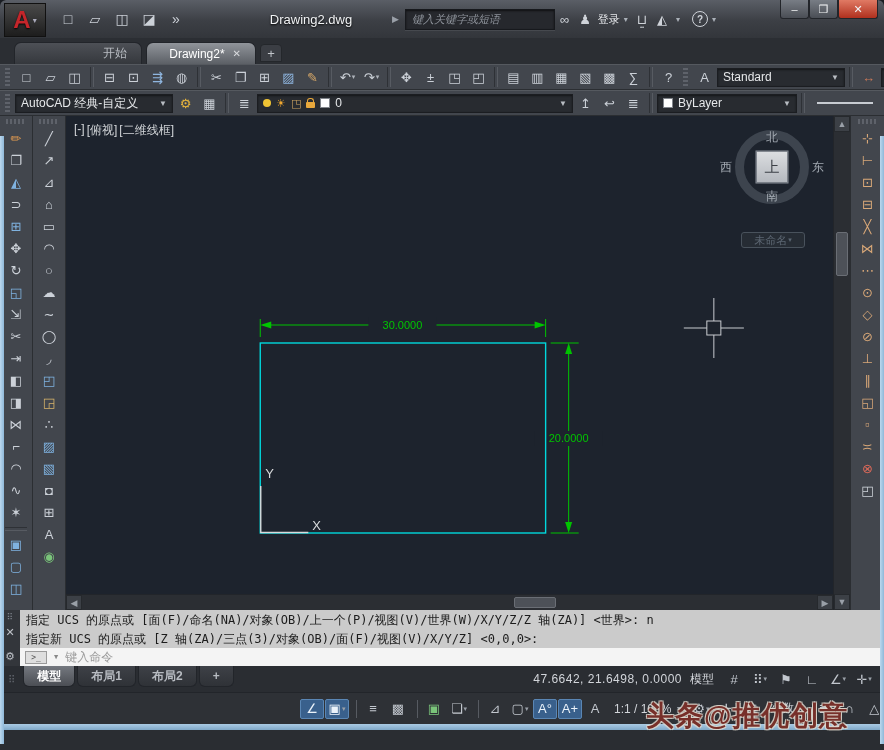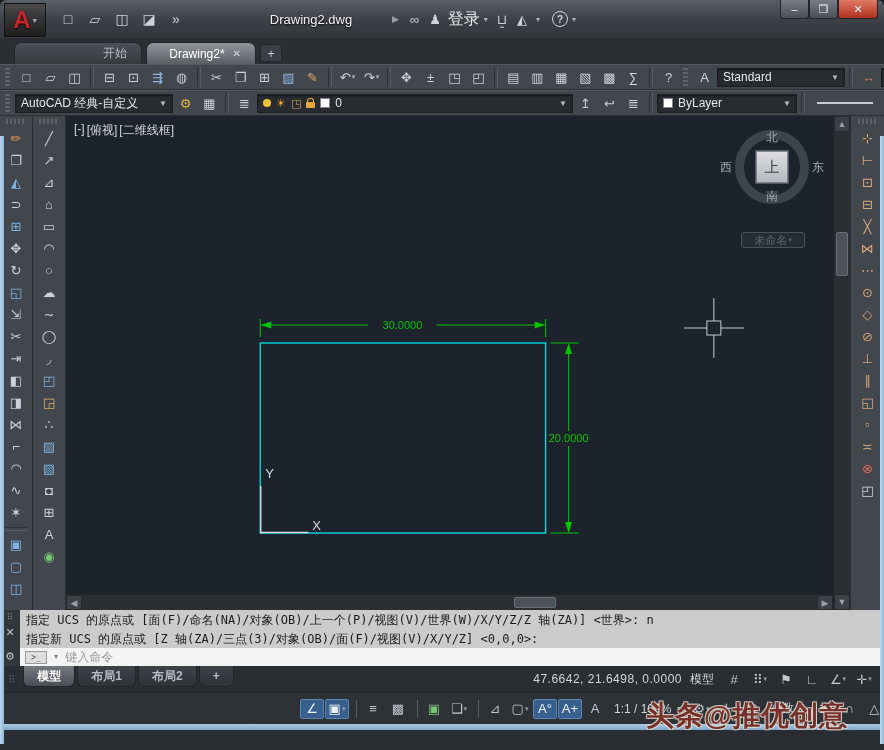--- a/index.html
+++ b/index.html
@@ -18,21 +18,21 @@
   .qat { display:flex; gap:3px; margin-left:10px; }
   .qat .tbtn { width:24px; height:22px; font-size:14px; }
   .doc-title { color:#f0f2f4; font-size:13px; margin-left:48px; width:150px; text-align:center;
                text-shadow:0 1px 2px #000; }
   .tb-arrow { color:#9aa0a8; font-size:9px; margin:0 6px; }
   .search-box { width:150px; height:21px; background:#26282d; border:1px solid #17191d;
                 box-shadow:inset 0 1px 2px rgba(0,0,0,.6),0 1px 0 rgba(255,255,255,.08);
                 color:#8d929a; font-size:11px; font-style:italic; display:flex; align-items:center;
                 padding:0 6px; overflow:hidden; white-space:nowrap; }
   .tb-ico { color:#cfd3d9; font-size:13px; margin:0 5px; }
-  .signin { color:#e6e8eb; font-size:16px; margin-left:2px; }
+  .signin { color:#e6e8eb; font-size:11px; margin-left:2px; }
   .dd-sm { color:#aab0b8; font-size:8px; margin:0 4px; }
   .circle-q { width:16px; height:16px; border:1.5px solid #cfd3d9; border-radius:50%;
               color:#cfd3d9; font-size:10px; font-weight:bold; display:flex; align-items:center;
               justify-content:center; margin-left:8px; }
   .cart-icon { position:relative; }
   .cart-icon::after { content:"••"; position:absolute; left:3px; bottom:-3px; font-size:6px; }
   .win-btns { position:absolute; top:0; right:6px; display:flex; }
   .win-btn { width:29px; height:19px; border:1px solid #22252a; border-top:none;
              background:linear-gradient(#787d85,#4a4e55); color:#f0f2f4; font-size:11px;
              display:flex; align-items:center; justify-content:center; border-radius:0 0 3px 3px; }
@@ -189,20 +189,23 @@
     </div>
     <div class="qat">
         <div class="tbtn">□</div>
         <div class="tbtn">▱</div>
         <div class="tbtn">◫</div>
         <div class="tbtn">◪</div>
         <div class="tbtn">»</div>
       </div>
     <div class="doc-title">Drawing2.dwg</div>
     <span class="tb-arrow">▶</span>
+    <div class="search-box">
+      <span>键入关键字或短语</span>
+    </div>
     <span class="tb-ico">∞</span>
     <span class="tb-ico">♟</span>
     <span class="signin">登录</span>
     <span class="dd-sm">▾</span>
     <span class="tb-ico cart-icon">⊔</span>
     <span class="tb-ico">◭</span>
     <span class="dd-sm">▾</span>
     <span class="circle-q">?</span>
     <span class="dd-sm">▾</span>
     <div class="win-btns">

